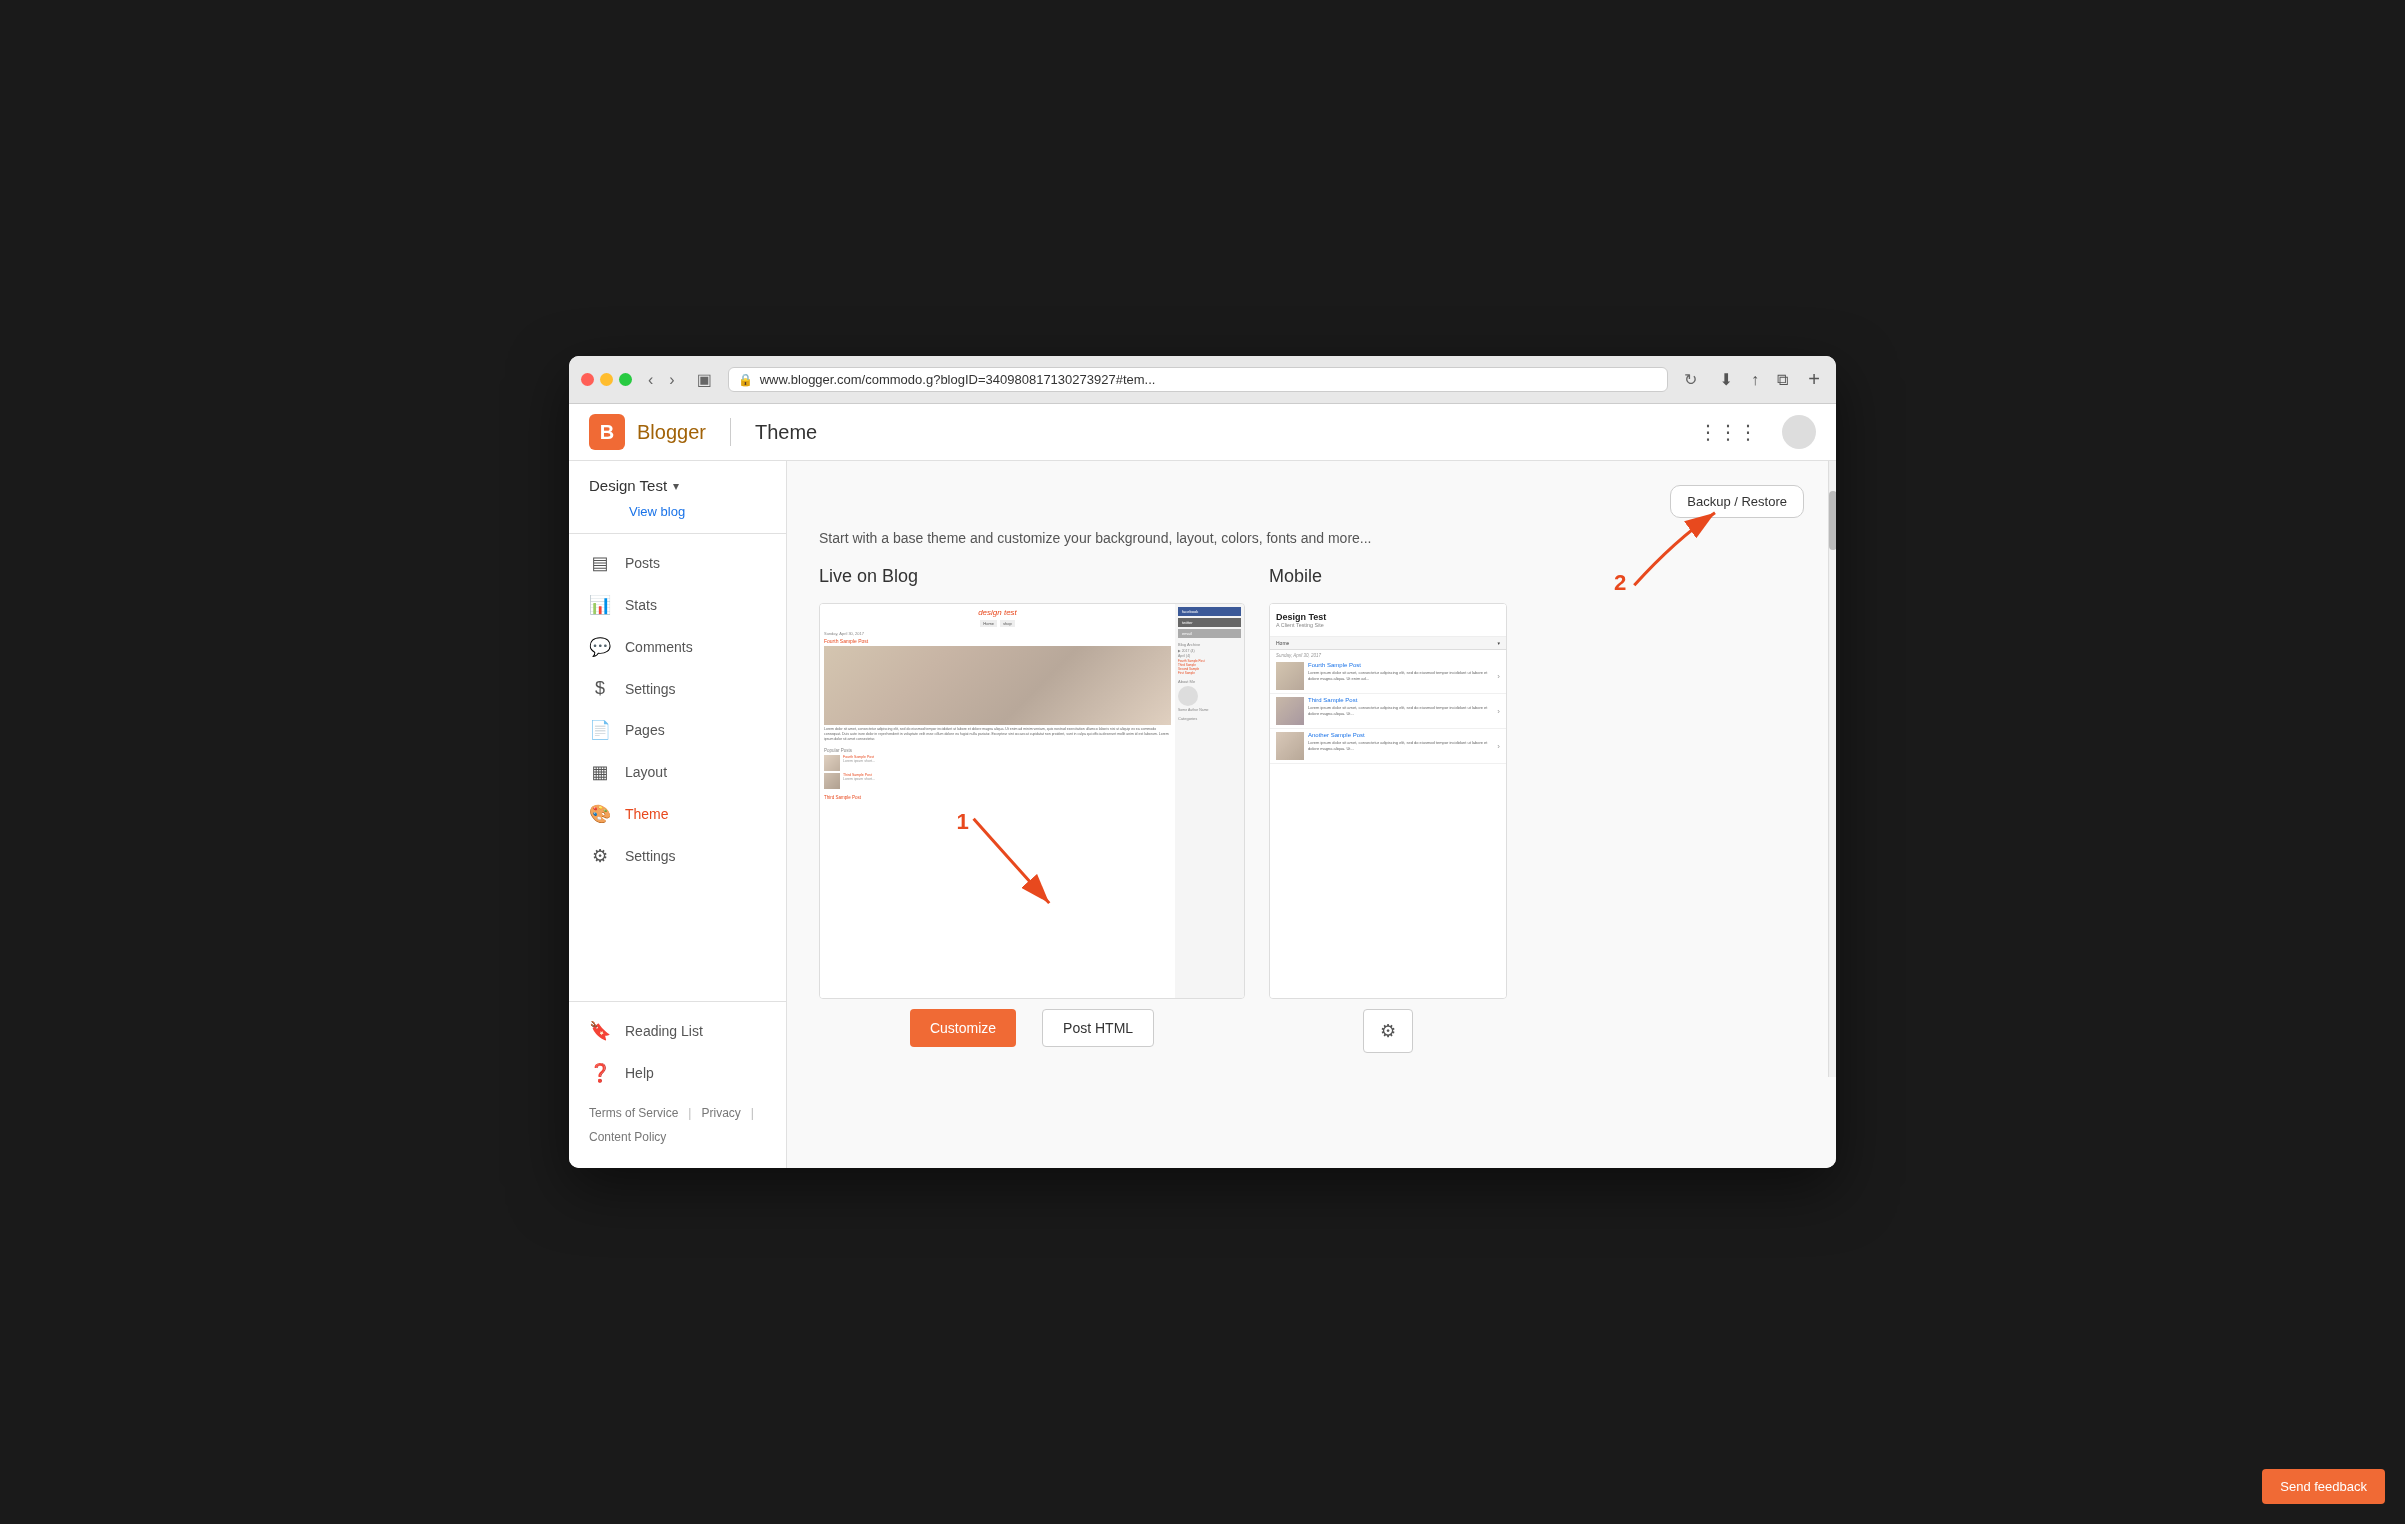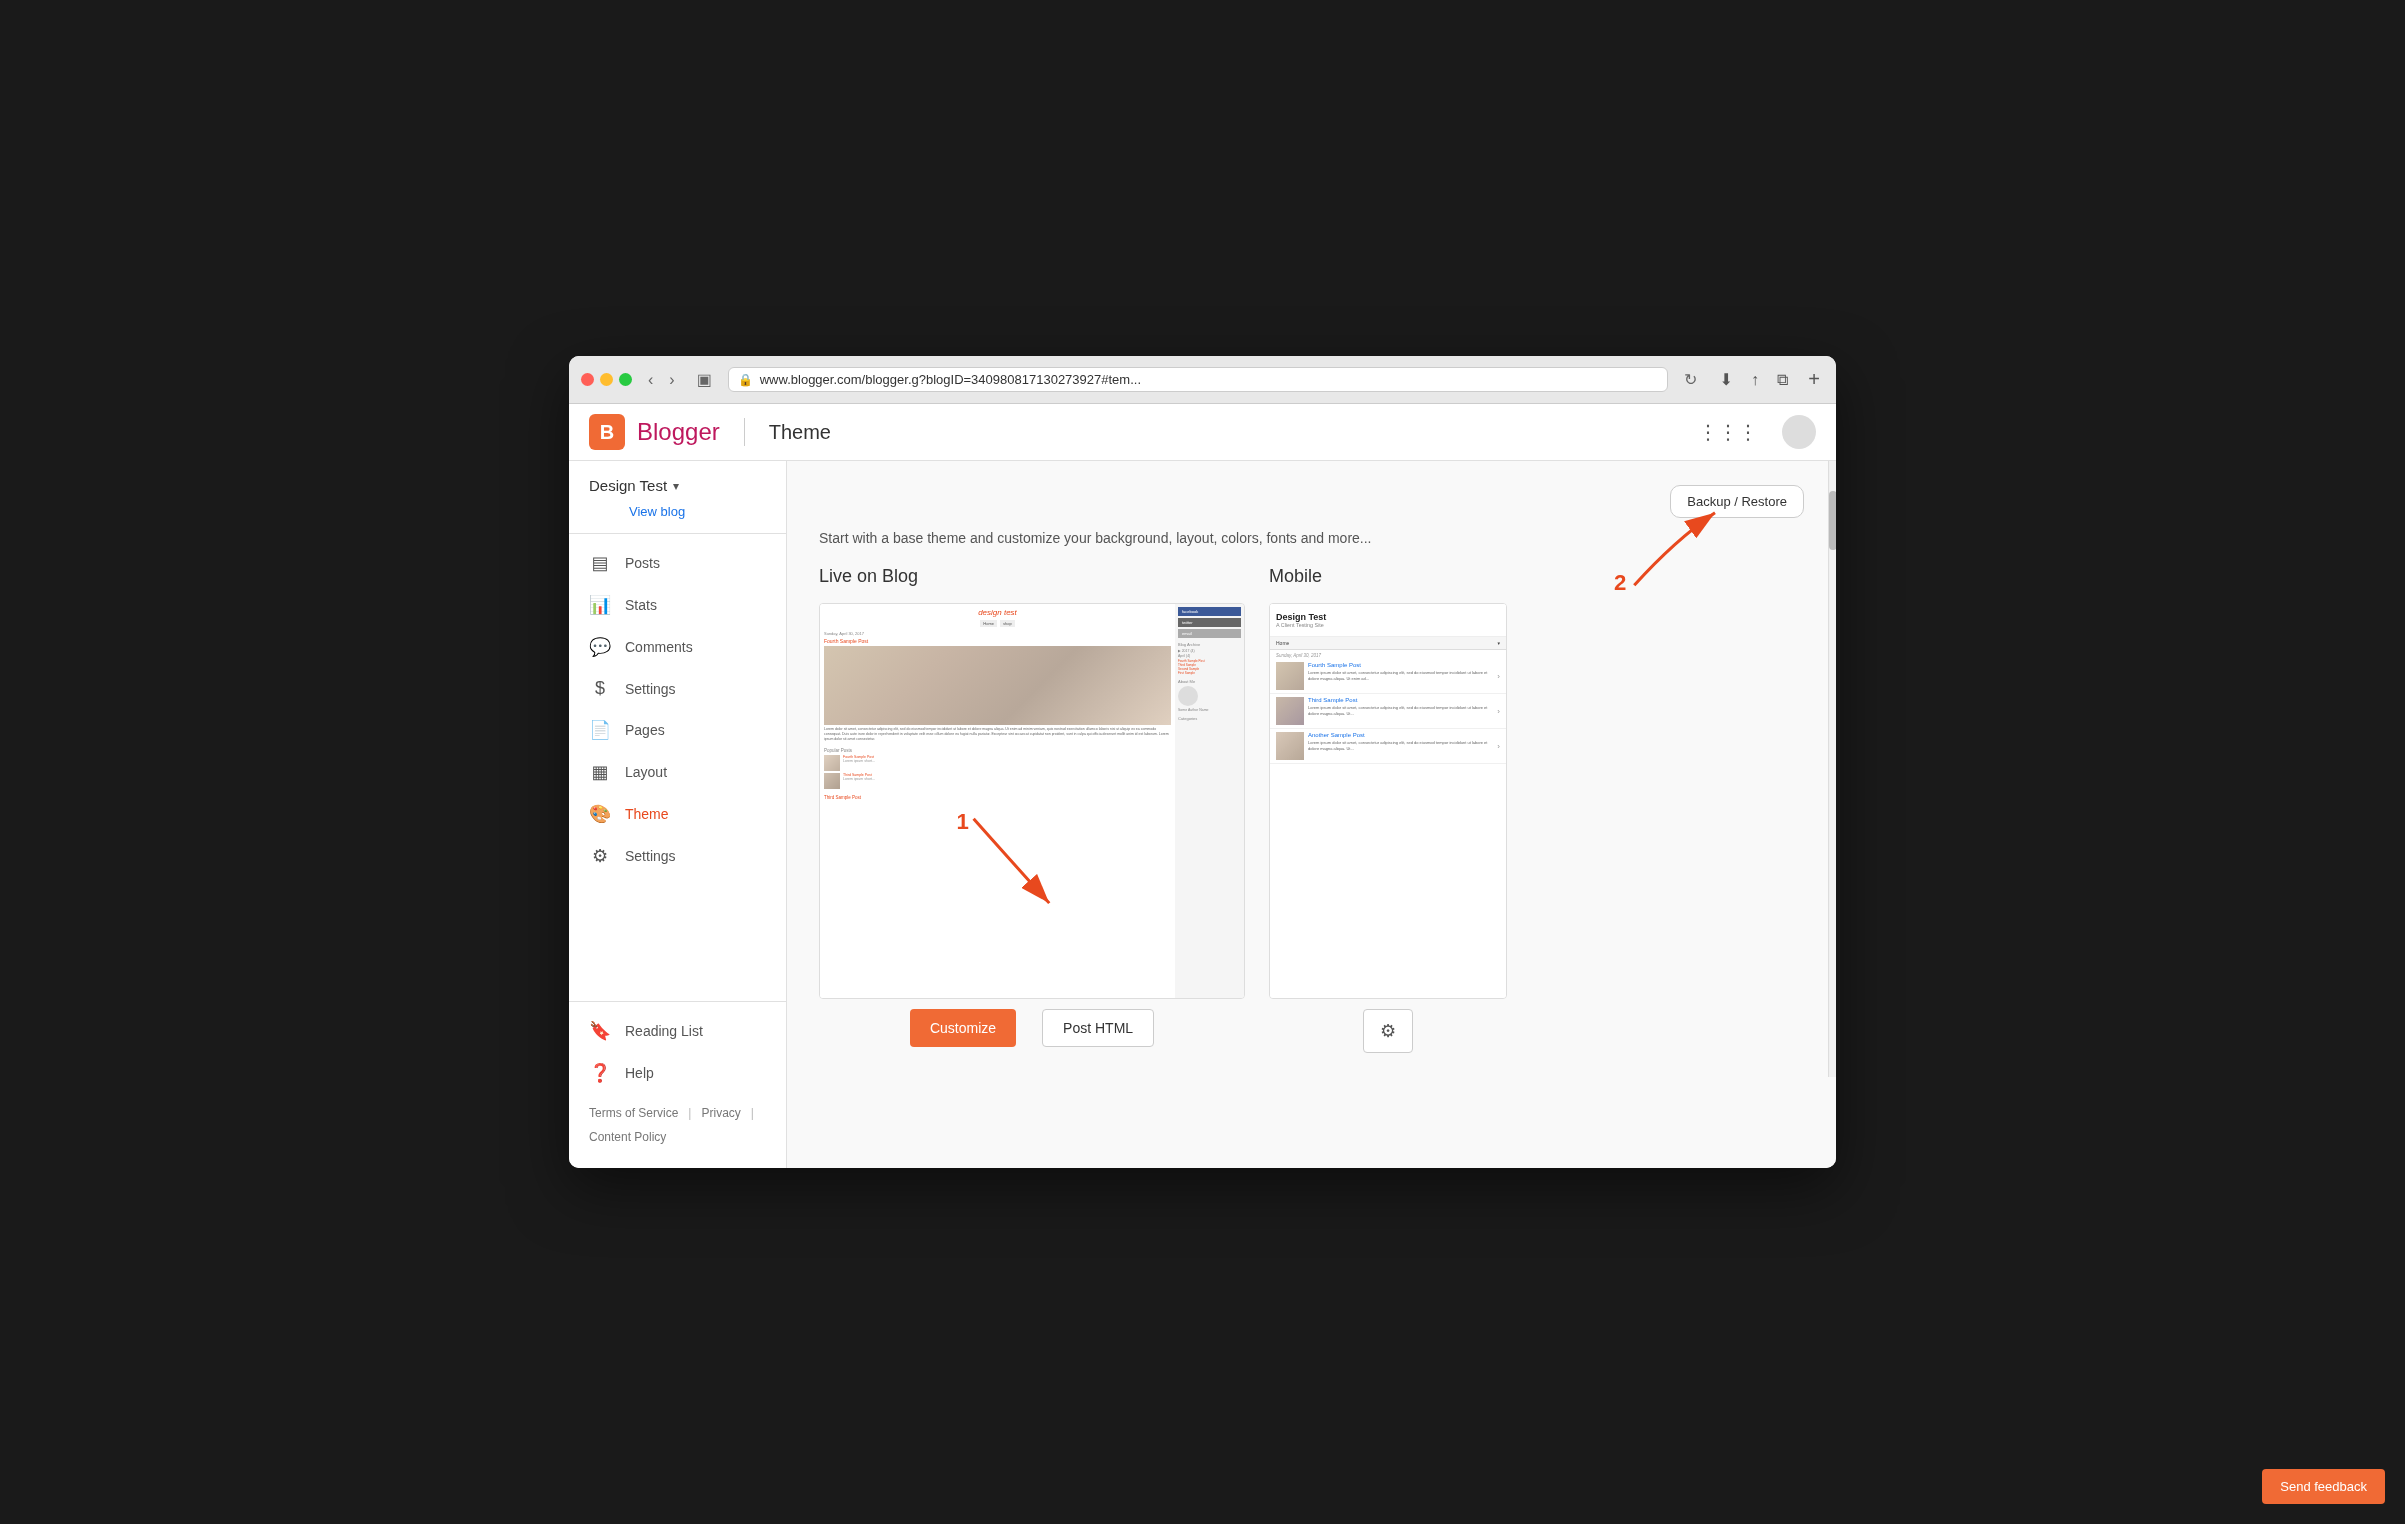--- a/index.html
+++ b/index.html
@@ -134,22 +134,22 @@
       background: #f06A35;
       border-radius: 6px;
       display: flex;
       align-items: center;
       justify-content: center;
       color: white;
       font-weight: bold;
       font-size: 20px;
     }
     .blogger-name {
-      font-size: 24px;
-      color: #be185d;
+      font-size: 20px;
+      color: #a16207;
       font-weight: 400;
     }
     .header-divider {
       width: 1px;
       height: 28px;
       background: #ccc;
       margin: 0 8px;
     }
     .header-title {
       font-size: 20px;
@@ -529,21 +529,21 @@
       <div class="traffic-light tl-yellow"></div>
       <div class="traffic-light tl-green"></div>
     </div>
     <div class="nav-buttons">
       <button class="nav-btn">‹</button>
       <button class="nav-btn">›</button>
     </div>
     <button class="sidebar-toggle-btn">▣</button>
     <div class="address-bar">
       <span class="lock-icon">🔒</span>
-      <span>www.blogger.com/blogger.g?blogID=340980817130273927#tem...</span>
+      <span>www.blogger.com/commodo.g?blogID=340980817130273927#tem...</span>
     </div>
     <button class="refresh-btn">↻</button>
     <div class="browser-actions">
       <button class="browser-action-btn">⬇</button>
       <button class="browser-action-btn">↑</button>
       <button class="browser-action-btn">⧉</button>
     </div>
     <button class="add-tab-btn">+</button>
   </div>
 

